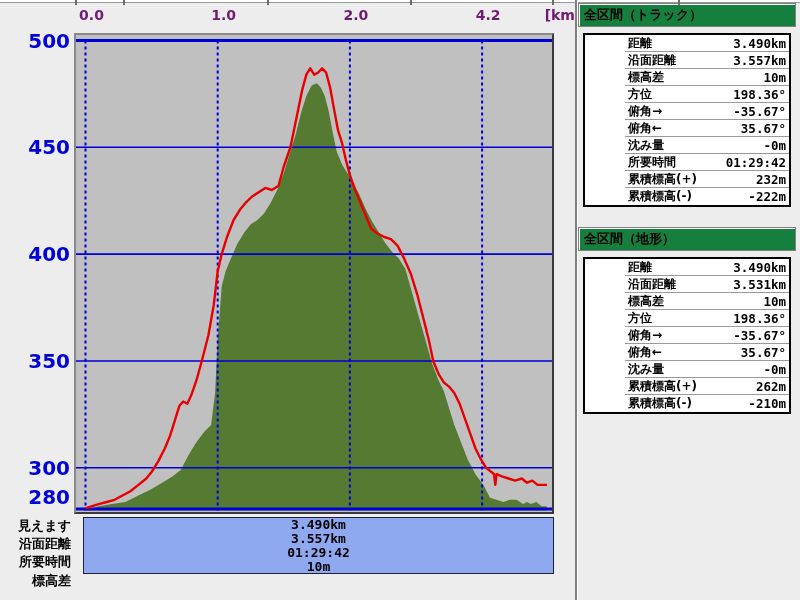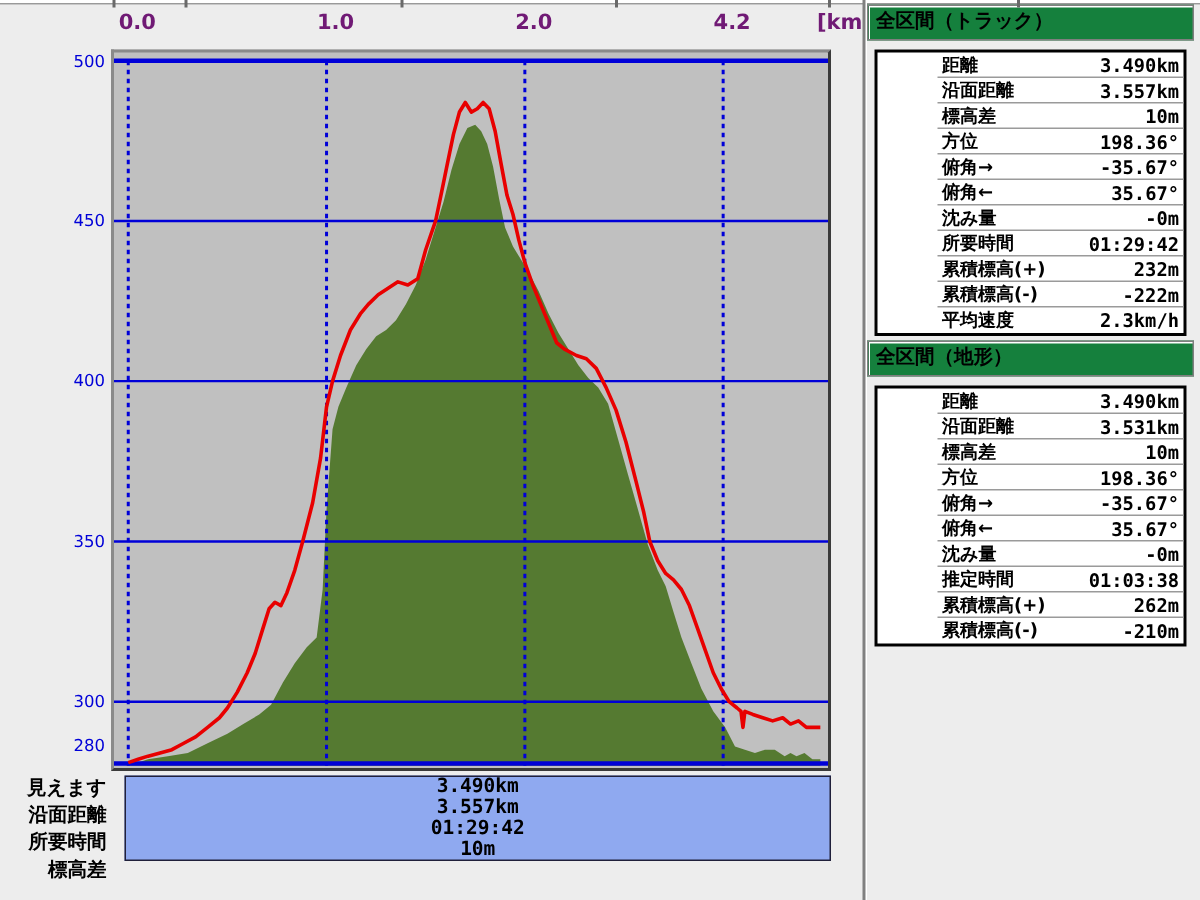--- a/index.html
+++ b/index.html
@@ -8,21 +8,21 @@
     background:#EDEDED;
     font-family:"DejaVu Sans", sans-serif;
     color:#000;
   }
   
   .top-edge{position:absolute;left:0;top:0;width:800px;height:2px;background:#FFFFFF;border-bottom:1px solid #9a9a9a;}
   .top-tick{position:absolute;top:0;width:2px;height:5px;background:#6a6a6a;}
 
   
   .xlab{position:absolute;top:7px;transform:translateX(-50%);color:#701a75;font-weight:bold;font-size:14px;white-space:nowrap;}
-  .ylab{position:absolute;left:0;width:70px;text-align:right;transform:translateY(-50%);color:#0000D8;font-weight:normal;font-size:11px;}
+  .ylab{position:absolute;left:0;width:70px;text-align:right;transform:translateY(-50%);color:#0000D8;font-weight:bold;font-size:20px;}
   .chart-frame{
     position:absolute;left:74px;top:33px;width:480px;height:481px;
     box-sizing:border-box;background:#C0C0C0;
     border:2px solid;border-color:#8a8a8a #3a3a3a #3a3a3a #8a8a8a;
   }
   .chart-frame svg{display:block;}
 
   
   .side-labels{position:absolute;left:0;top:517px;width:71px;text-align:right;font-weight:bold;font-size:13px;line-height:18.2px;}
   .summary-box{
@@ -138,24 +138,20 @@
       <span class="stat-value">01:29:42</span>
     </div>
     <div class="stat-row">
       <span class="stat-label">累積標高(+)</span>
       <span class="stat-value">232m</span>
     </div>
     <div class="stat-row">
       <span class="stat-label">累積標高(-)</span>
       <span class="stat-value">-222m</span>
     </div>
-    <div class="stat-row">
-      <span class="stat-label">平均速度</span>
-      <span class="stat-value">2.3km/h</span>
-    </div>
   </div>
 <div class="panel-header" style="top:227px">全区間（地形）</div>
 <div class="stat-table" style="top:257px">
     <div class="stat-row">
       <span class="stat-label">距離</span>
       <span class="stat-value">3.490km</span>
     </div>
     <div class="stat-row">
       <span class="stat-label">沿面距離</span>
       <span class="stat-value">3.531km</span>
@@ -174,24 +170,20 @@
     </div>
     <div class="stat-row">
       <span class="stat-label">俯角←</span>
       <span class="stat-value">35.67°</span>
     </div>
     <div class="stat-row">
       <span class="stat-label">沈み量</span>
       <span class="stat-value">-0m</span>
     </div>
     <div class="stat-row">
-      <span class="stat-label">推定時間</span>
-      <span class="stat-value">01:03:38</span>
-    </div>
-    <div class="stat-row">
       <span class="stat-label">累積標高(+)</span>
       <span class="stat-value">262m</span>
     </div>
     <div class="stat-row">
       <span class="stat-label">累積標高(-)</span>
       <span class="stat-value">-210m</span>
     </div>
   </div>
 
 <div class="top-tick" style="left: 75px;"></div>

